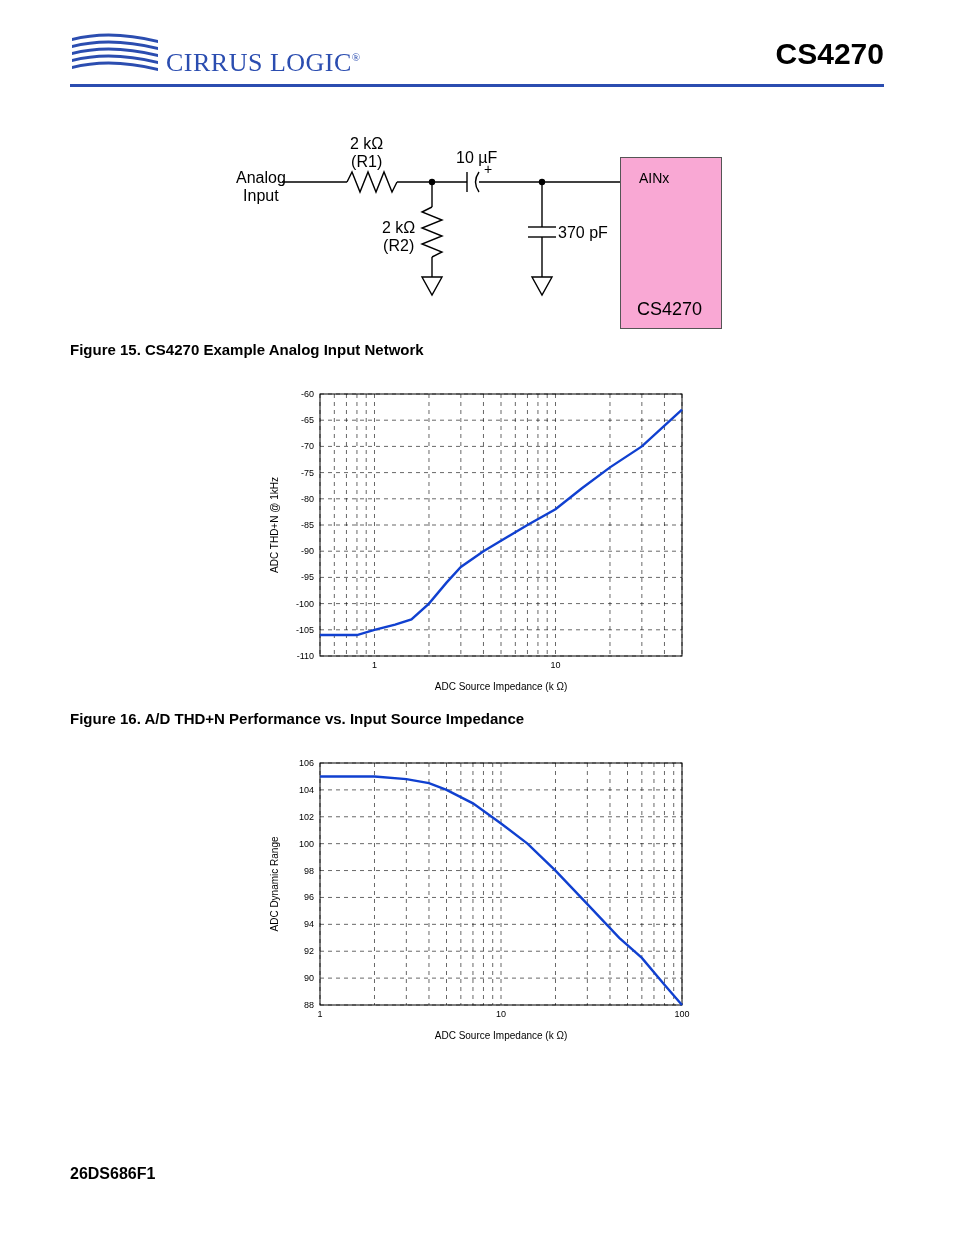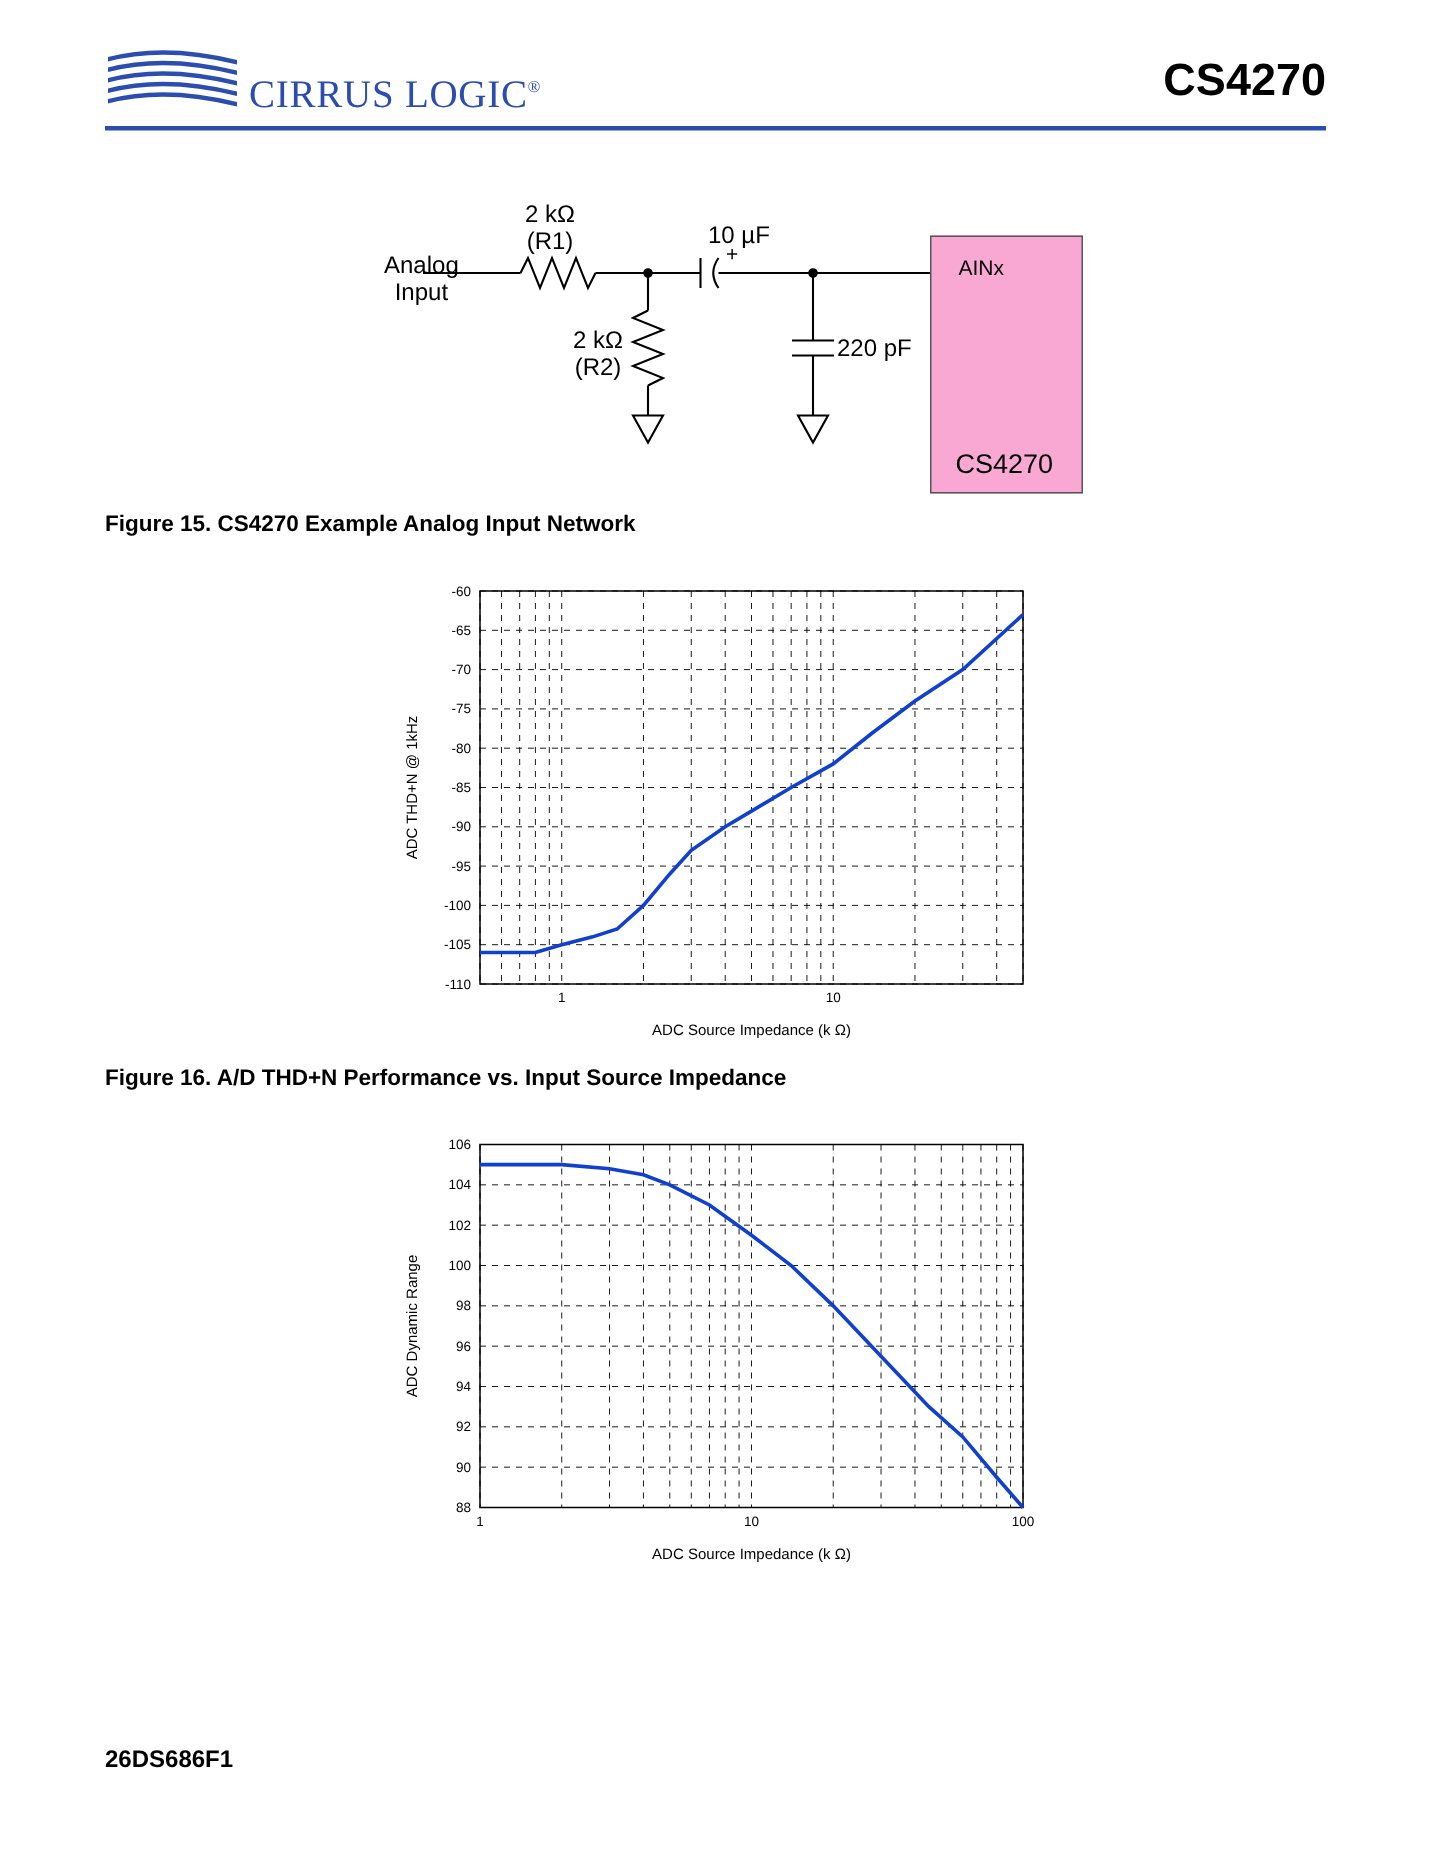--- a/index.html
+++ b/index.html
@@ -64,29 +64,29 @@
           <line x1="200" y1="130" x2="200" y2="150"></line>
           <polygon points="190,150 210,150 200,168"></polygon>
 
           <line x1="310" y1="55" x2="310" y2="100"></line>
           <line x1="296" y1="100" x2="324" y2="100"></line>
           <line x1="296" y1="110" x2="324" y2="110"></line>
           <line x1="310" y1="110" x2="310" y2="150"></line>
           <polygon points="300,150 320,150 310,168"></polygon>
         </g>
       </svg>
-      <div class="sch-label" style="left:24px;top:42px">Analog
+      <div class="sch-label" style="left:4px;top:42px">Analog
 Input</div>
       <div class="sch-label" style="left:118px;top:8px">2 kΩ
 (R1)</div>
       <div class="sch-label" style="left:150px;top:92px">2 kΩ
 (R2)</div>
-      <div class="sch-label" style="left:240px;top:22px">10 µF</div>
+      <div class="sch-label" style="left:224px;top:22px">10 µF</div>
       <div class="sch-label" style="left:252px;top:34px;font-size:14px">+</div>
-      <div class="sch-label" style="left:326px;top:97px">220 pF</div>
+      <div class="sch-label" style="left:326px;top:97px">370 pF</div>
       <div class="chip">
         <div class="chip-ain">AINx</div>
         <div class="chip-name">CS4270</div>
       </div>
     </div>
   </div>
   <div class="fig-caption">Figure 15.  CS4270 Example Analog Input Network</div>
 
   <div class="chart-outer">
     <svg id="chart16" width="430" height="310">

